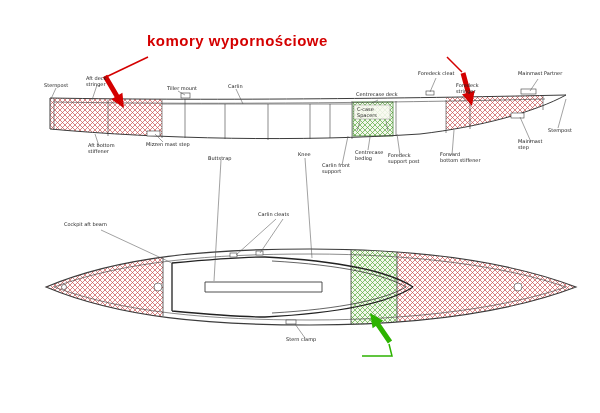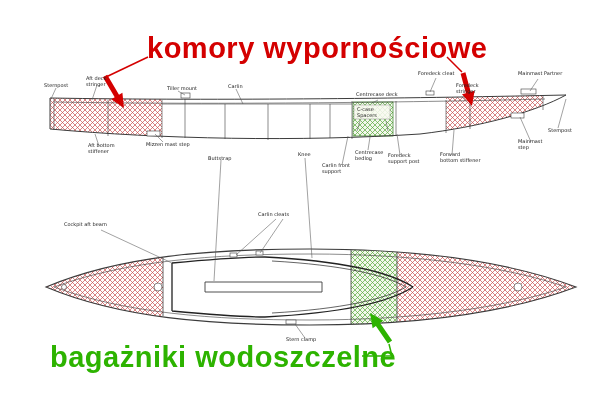--- a/index.html
+++ b/index.html
@@ -2,21 +2,21 @@
 <html style="--annotation-red: #d40000; --annotation-green: #2db300; --hatch-red: #c94f4f; --hatch-green: #5aa73c; --drawing-line: #3c3c3c;"><head>
 <meta charset="utf-8">
 <style>
   html,body{margin:0;padding:0;background:#fff;}
   #stage{position:relative;width:600px;height:413px;background:#fff;overflow:hidden;
          font-family:"DejaVu Sans",sans-serif;}
   #drawing{position:absolute;left:0;top:0;}
   .lbl{position:absolute;font-size:5px;line-height:1.15;color:#222;
        white-space:pre-line;font-family:"DejaVu Sans",sans-serif;}
   .annotation{position:absolute;font-family:"Liberation Sans",sans-serif;
-       font-weight:bold;font-size:29px;letter-spacing:0.5px;}
+       font-weight:bold;font-size:15px;letter-spacing:0.5px;}
   .annotation.red{color:var(--annotation-red,#d40000);}
   .annotation.green{color:var(--annotation-green,#2db300);}
 </style>
 </head>
 <body>
 
 <div id="stage">
 
   <svg id="drawing" width="600" height="413" viewBox="0 0 600 413">
     <defs>
@@ -91,21 +91,20 @@
       <path d="M148,57 L106,77" stroke-width="1.5" fill="none" style="stroke:var(--annotation-red,#d40000)"></path>
       <polygon points="107.2,74.7 119,94.7 122.4,92.7 124,108 111.2,99.3 114.7,97.3 102.9,77.3" style="fill:var(--annotation-red,#d40000)"></polygon>
       <path d="M447,57 L462,72" stroke-width="1.5" fill="none" style="stroke:var(--annotation-red,#d40000)"></path>
       <polygon points="465.4,72.3 470.7,91.8 474.6,90.8 472,106 462,94.2 465.9,93.2 460.6,73.7" style="fill:var(--annotation-red,#d40000)"></polygon>
       <polyline points="362,356 392,356 389,344" stroke-width="1.5" fill="none" style="stroke:var(--annotation-green,#2db300)"></polyline>
       <polygon points="392.1,340.6 380,323.1 383.3,320.8 370,313 372.6,328.2 375.9,325.9 387.9,343.4" style="fill:var(--annotation-green,#2db300)"></polygon>
     </g>
   </svg>
 
   <div class="annotation red" style="left:147px;top:32px">komory wypornościowe</div>
-  <div class="annotation green" style="left:50px;top:341px">bagażniki wodoszczelne</div>
 
   <div class="lbl" style="left:44px;top:83px">Sternpost</div>
   <div class="lbl" style="left:86px;top:76px">Aft deck
 stringer</div>
   <div class="lbl" style="left:88px;top:143px">Aft bottom
 stiffener</div>
   <div class="lbl" style="left:167px;top:86px">Tiller mount</div>
   <div class="lbl" style="left:146px;top:142px">Mizzen mast step</div>
   <div class="lbl" style="left:228px;top:84px">Carlin</div>
   <div class="lbl" style="left:208px;top:156px">Buttstrap</div>

